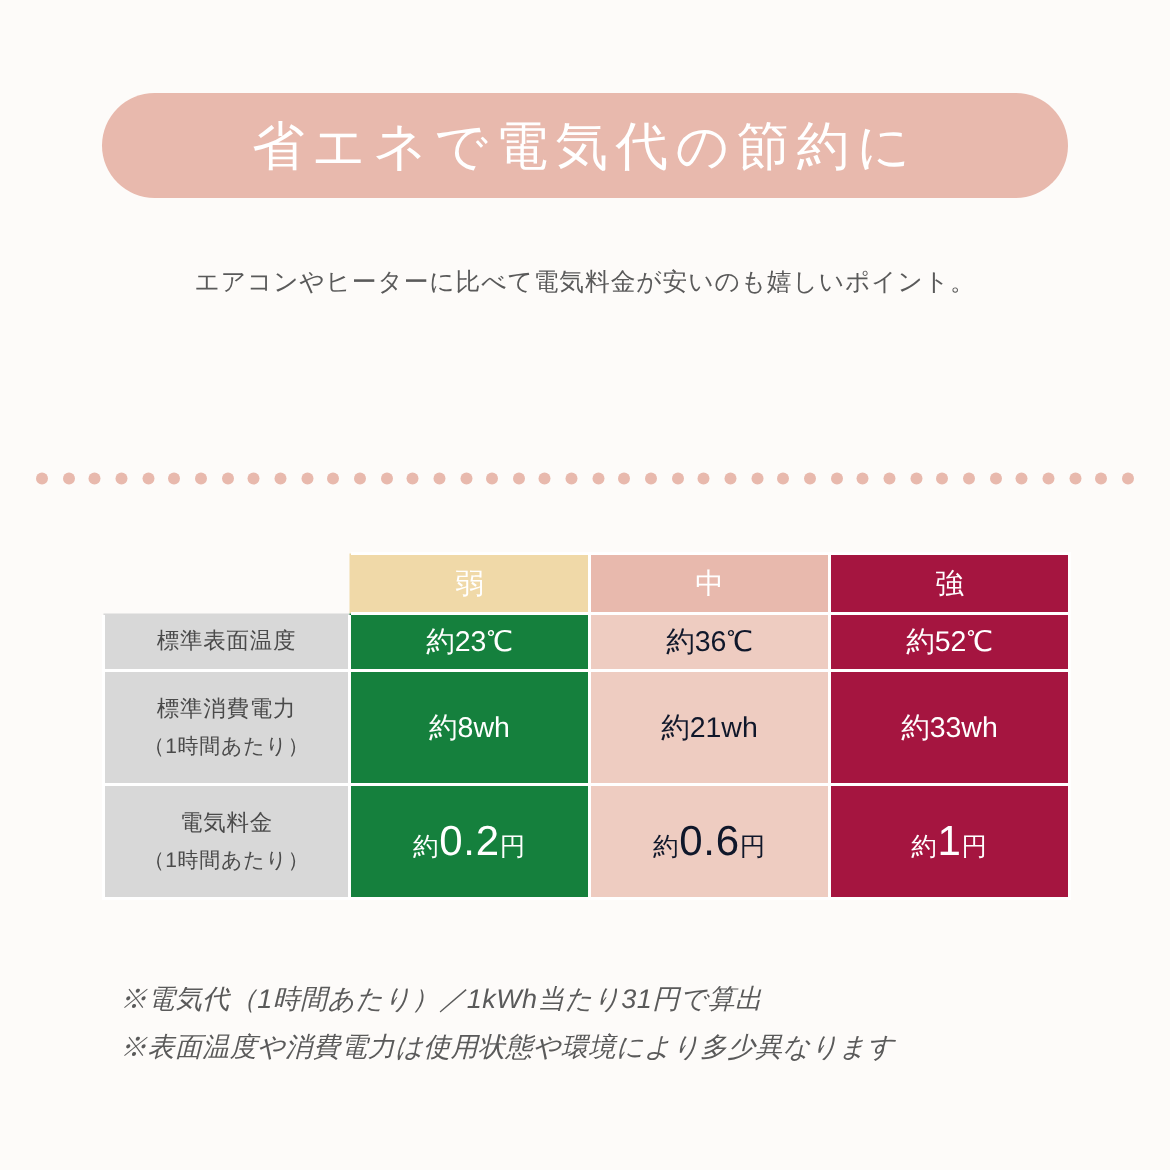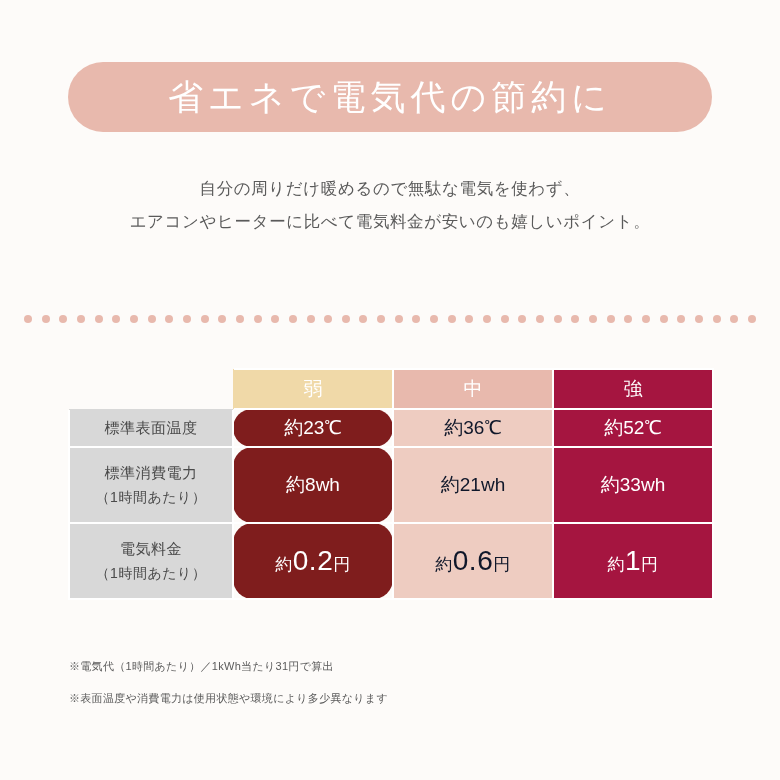--- a/index.html
+++ b/index.html
@@ -109,55 +109,55 @@
   .rowlabel {
     background: #d8d8d8;
     color: #4a4a4a;
     font-size: 15px;
     line-height: 24px;
     letter-spacing: 0.5px;
   }
   .sub { font-size: 14px; }
 
   
-  .c-weak   { background: #7f1d1d; color: #ffffff; border-radius: 20px; }
+  .c-weak   { background: #15803d; color: #ffffff; }
   .c-mid    { background: #eeccc1; color: #0f172a; }
   .c-strong { background: #a51540; color: #ffffff; }
 
   .r1 { height: 38px; font-size: 19px; }
   .r2 { height: 76px; font-size: 19px; }
   .r3 { height: 76px; }
 
   .r3 .val { font-size: 17px; letter-spacing: 0.5px; }
   .r3 .big { font-size: 28px; letter-spacing: 0.5px; text-align: right; }
   .strong-bold { font-weight: 700; }
 
   
   .notes {
     position: absolute;
-    left: 69px;
+    left: 80px;
     top: 650px;
     width: 660px;
-    font-size: 11px;
+    font-size: 18px;
     line-height: 32px;
     color: #5a5a5a;
     letter-spacing: 0.3px;
+    font-style: italic;
   }
 </style>
 </head>
 <body>
 
 <div class="page">
 
   <div class="title-banner">
     <div class="title-text">省エネで電気代の節約に</div>
   </div>
 
   <div class="lead">
-    <div>自分の周りだけ暖めるので無駄な電気を使わず、</div>
     <div>エアコンやヒーターに比べて電気料金が安いのも嬉しいポイント。</div>
   </div>
 
   <div class="divider" id="divider">
       <span class="dot" style="background: rgb(232, 185, 173);"></span>
       <span class="dot" style="background: rgb(232, 185, 173);"></span>
       <span class="dot" style="background: rgb(232, 185, 173);"></span>
       <span class="dot" style="background: rgb(232, 185, 173);"></span>
       <span class="dot" style="background: rgb(232, 185, 173);"></span>
       <span class="dot" style="background: rgb(232, 185, 173);"></span>

